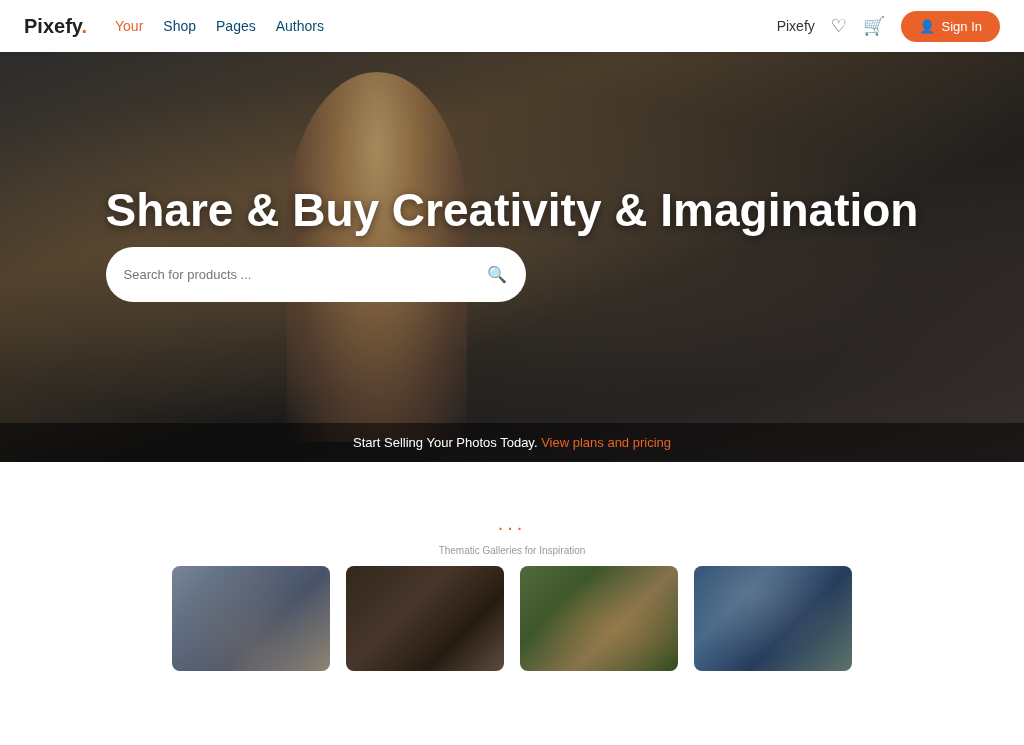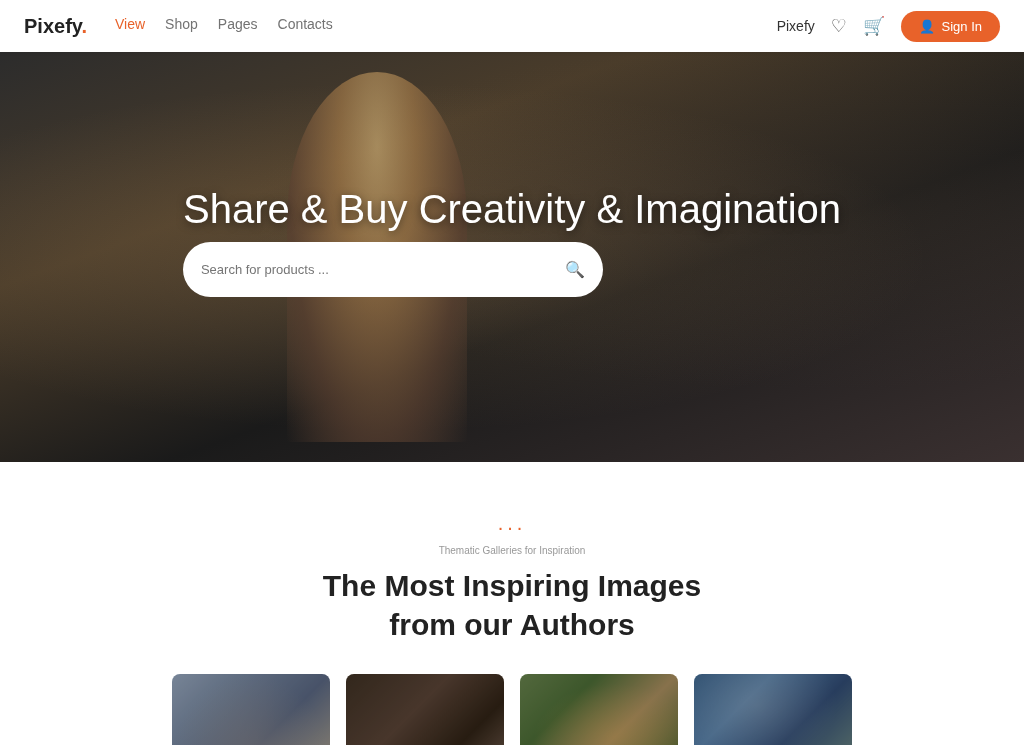--- a/index.html
+++ b/index.html
@@ -12,39 +12,40 @@
       justify-content: space-between;
       padding: 0 24px;
       height: 52px;
       background: #fff;
       box-shadow: 0 1px 4px rgba(0,0,0,0.08);
       position: relative;
       z-index: 10;
     }
     .navbar-left {
       display: flex;
+      align-items: center;
       gap: 28px;
     }
     .logo {
       font-size: 20px;
       font-weight: 700;
       color: #222;
     }
     .logo span {
       color: #e8622a;
     }
     .nav-links {
       display: flex;
       gap: 20px;
       list-style: none;
     }
     .nav-links li a {
       text-decoration: none;
       font-size: 14px;
-      color: #737373;
+      color: #0c4a6e;
     }
     .nav-links li a.active {
       color: #e8622a;
     }
     .navbar-right {
       display: flex;
       align-items: center;
       gap: 16px;
     }
     .pricing-link {
@@ -109,22 +110,22 @@
     }
     .hero-content {
       position: relative;
       z-index: 2;
       text-align: center;
       color: #fff;
       padding: 0 20px;
       margin-top: -30px;
     }
     .hero-title {
-      font-size: 40px;
-      font-weight: 400;
+      font-size: 46px;
+      font-weight: 700;
       margin-bottom: 10px;
       text-shadow: 0 2px 8px rgba(0,0,0,0.5);
     }
     .hero-subtitle {
       font-size: 14px;
       color: rgba(255,255,255,0.85);
       margin-bottom: 24px;
     }
     .search-bar {
       display: flex;
@@ -258,24 +259,24 @@
   </style>
 </head>
 <body>
 
 <nav class="navbar">
   <div class="navbar-left">
     <div class="logo">
       Pixefy<span>.</span>
     </div>
     <ul class="nav-links">
-      <li><a href="#" class="active">View</a></li>
+      <li><a href="#" class="active">Your</a></li>
       <li><a href="#">Shop</a></li>
       <li><a href="#">Pages</a></li>
-      <li><a href="#">Contacts</a></li>
+      <li><a href="#">Authors</a></li>
     </ul>
   </div>
   <div class="navbar-right">
     <a href="#" class="pricing-link">Pixefy</a>
     <button class="icon-btn">
       <span>♡</span>
     </button>
     <button class="icon-btn">
       <span>🛒</span>
     </button>
@@ -289,29 +290,29 @@
 <section class="hero">
   <div class="hero-bg"></div>
   <div class="hero-person-left"></div>
   <div class="hero-content">
     <h1 class="hero-title">Share &amp; Buy Creativity &amp; Imagination</h1>
     <div class="search-bar">
       <input type="text" placeholder="Search for products ..." style="">
       <span class="search-icon">🔍</span>
     </div>
   </div>
+  <div class="hero-strip">
+    <span>Start Selling Your Photos Today.</span>
+    <a href="#">View plans and pricing</a>
+  </div>
 </section>
 
 <section class="gallery-section">
   <div class="dots">...</div>
   <p class="section-subtitle">Thematic Galleries for Inspiration</p>
-  <h2 class="section-title">
-    <span>The Most Inspiring Images</span><br>
-    <span>from our Authors</span>
-  </h2>
   <div class="gallery-cards">
     <div class="gallery-card card-family">
       <div class="gallery-card-bg"></div>
       <div class="gallery-card-overlay">
         
       </div>
     </div>
     <div class="gallery-card card-fashion">
       <div class="gallery-card-bg"></div>
       <div class="gallery-card-overlay">

